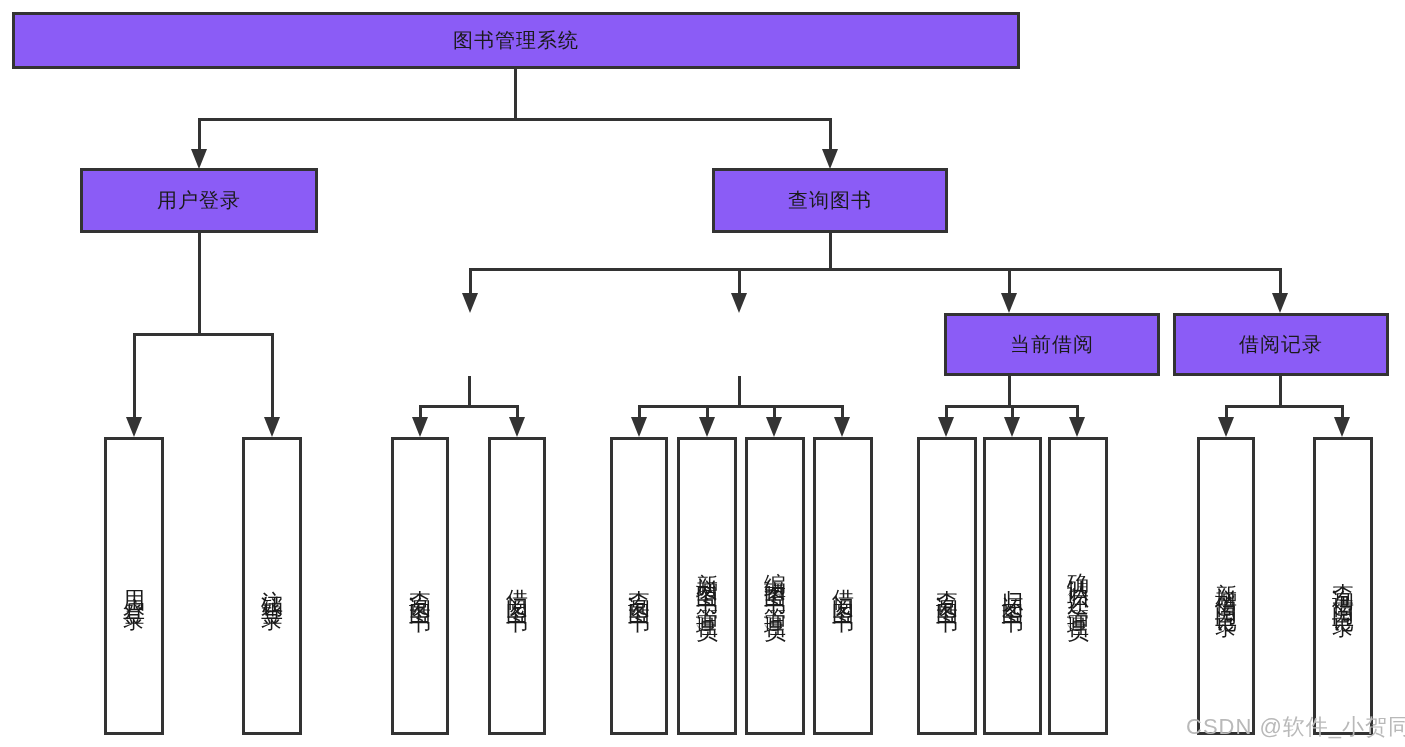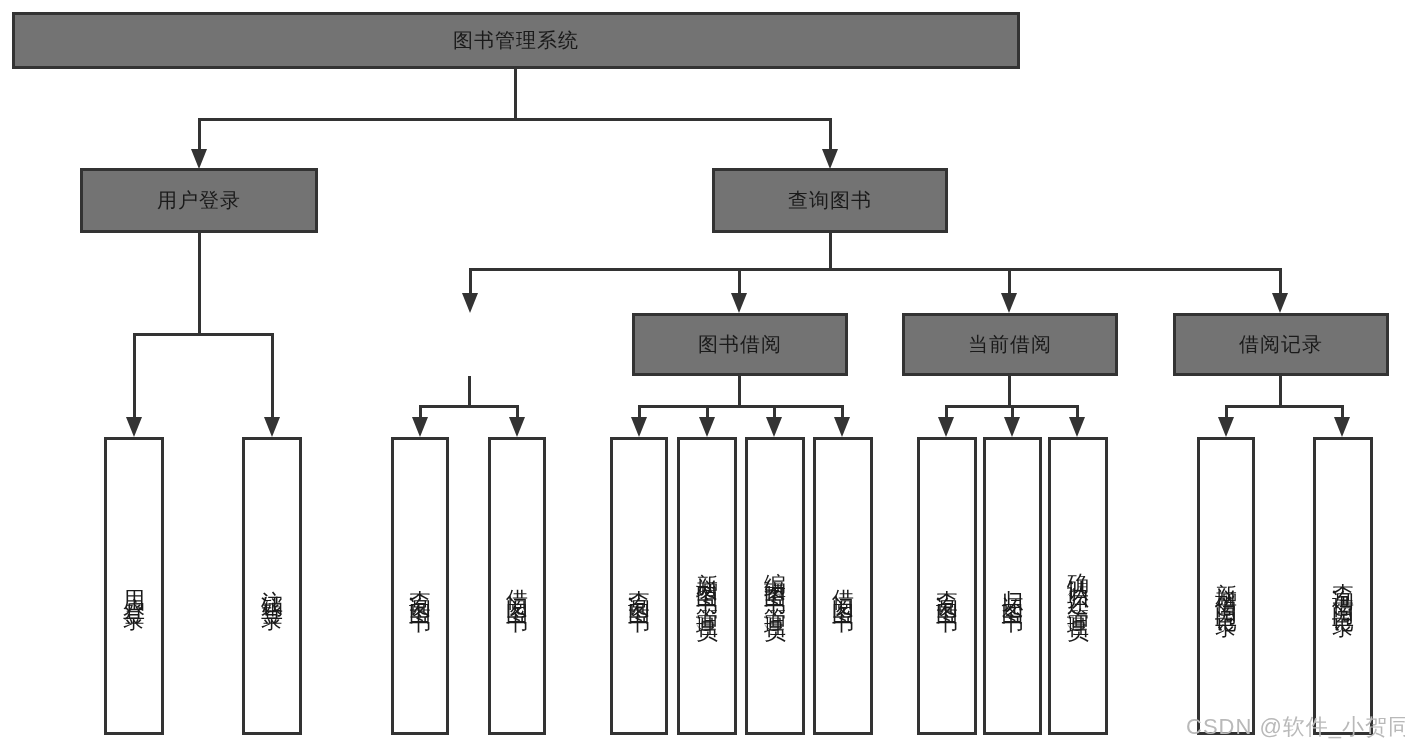--- a/index.html
+++ b/index.html
@@ -12,21 +12,21 @@
     position: relative;
     width: 1405px;
     height: 747px;
     background: #ffffff;
     overflow: hidden;
   }
   .hbox {
     position: absolute;
     box-sizing: border-box;
     border: 3px solid #333333;
-    background: #737373;
+    background: #8b5cf6;
     display: flex;
     align-items: center;
     justify-content: center;
     font-size: 20px;
     color: #1a1a1a;
     letter-spacing: 1px;
   }
   .leaf {
     position: absolute;
     top: 437px;
@@ -79,24 +79,21 @@
     <span>图书管理系统</span>
   </div>
 
   <div class="hbox" style="left:80px; top:168px; width:238px; height:65px;">
     <span>用户登录</span>
   </div>
   <div class="hbox" style="left:712px; top:168px; width:236px; height:65px;">
     <span>查询图书</span>
   </div>
 
-  <div class="hbox" style="left:632px; top:313px; width:216px; height:63px;">
-    <span>图书借阅</span>
-  </div>
-  <div class="hbox" style="left:902px; top:313px; width:216px; height:63px;font-family:Liberation Mono, monospace;">
+  <div class="hbox" style="left:944px; top:313px; width:216px; height:63px;font-family:Liberation Mono, monospace;">
     <span>当前借阅</span>
   </div>
   <div class="hbox" style="left:1173px; top:313px; width:216px; height:63px;font-family:Liberation Serif, serif;">
     <span>借阅记录</span>
   </div>
 
   <div class="leaf" style="left:104px; width:60px;">
     <span class="vtext">用户登录</span>
   </div>
   <div class="leaf" style="left:242px; width:60px;">

